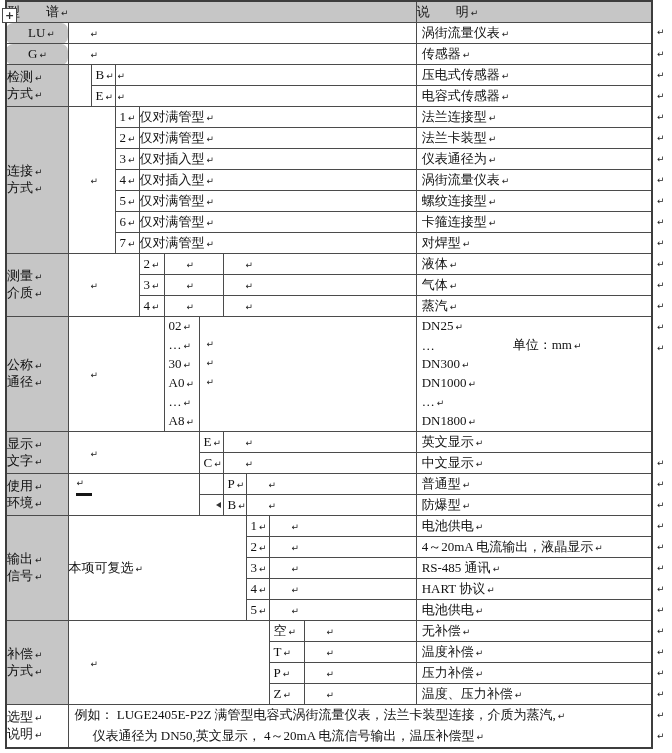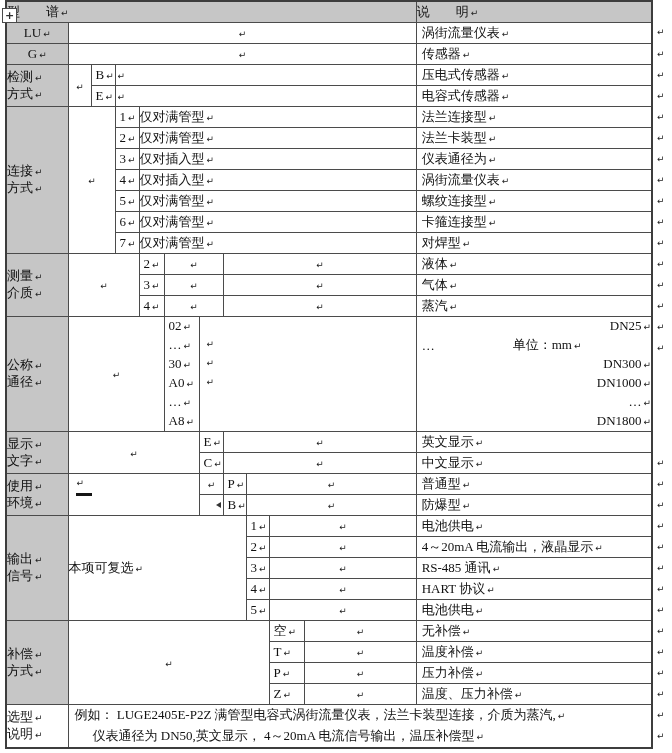--- a/index.html
+++ b/index.html
@@ -17,21 +17,21 @@
          font-weight:bold;padding-top:2px;}
 
   table{border-collapse:collapse;table-layout:fixed;margin-left:5px;
         border:2px solid #3d3d3d;width:646px;}
   td{border:1px solid #4b4b4b;height:20px;padding:0;overflow:hidden;
      vertical-align:middle;font-size:13px;line-height:1.2;}
 
   .hd,.lab{background:#c6c6c6;}
   .labw{background:#ffffff;}
   .ctr{text-align:left;margin-left:24px;}
-  .lft{text-align:center;padding-left:0;}
+  .lft{text-align:left;padding-left:21px;border-radius:7px;}
   .code{text-align:left;padding-left:4px;}
   .desc{text-align:left;padding-left:5px;}
   .vtop{vertical-align:top;}
   .vmid{vertical-align:middle;}
 
   
   .wt::after, .pc::after, .pl::after{
      content:var(--pm,"↵");
      font-family:"DejaVu Sans",sans-serif;
      font-size:9px;color:#1c1c1c;margin-left:2px;vertical-align:baseline;}
@@ -194,21 +194,21 @@
         <span class="dl wt">…</span>
         <span class="dl wt">A8</span>
       </td>
       <td class="vtop" colspan="5">
         <div class="pholder">
           <span class="dl pl"></span>
           <span class="dl pl"></span>
           <span class="dl pl"></span>
         </div>
       </td>
-      <td class="vtop" style="padding-left:5px;text-align:right;">
+      <td class="vtop" style="padding-left:5px;">
         <span class="dl wt">DN25</span>
         <span class="dl flexr">
           <span>…</span>
           <span class="unit wt">单位：mm</span>
         </span>
         <span class="dl wt">DN300</span>
         <span class="dl wt">DN1000</span>
         <span class="dl wt">…</span>
         <span class="dl wt">DN1800</span>
       </td>

